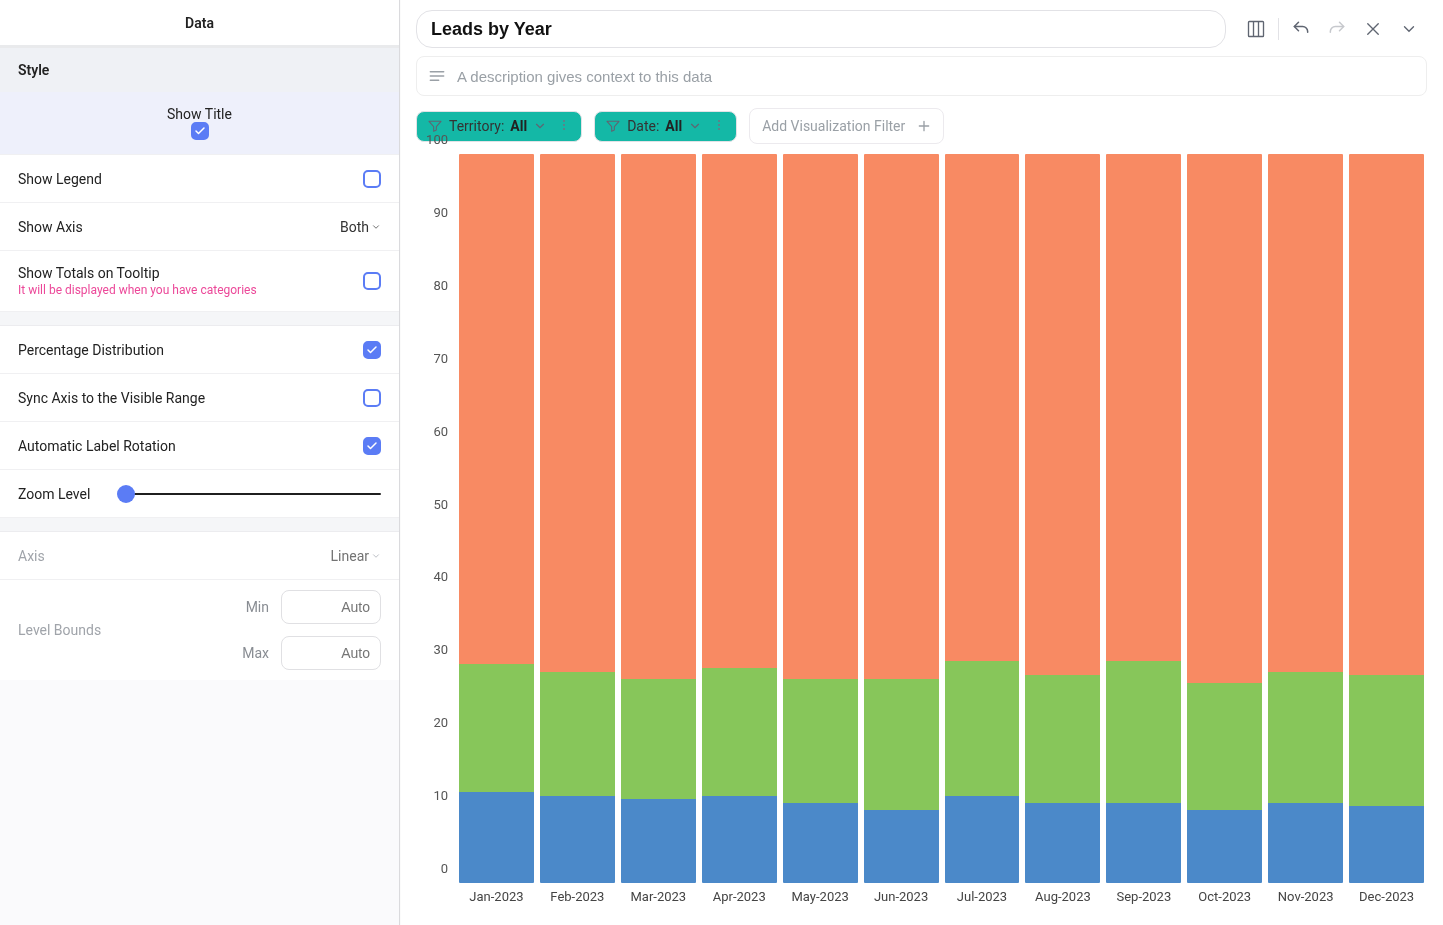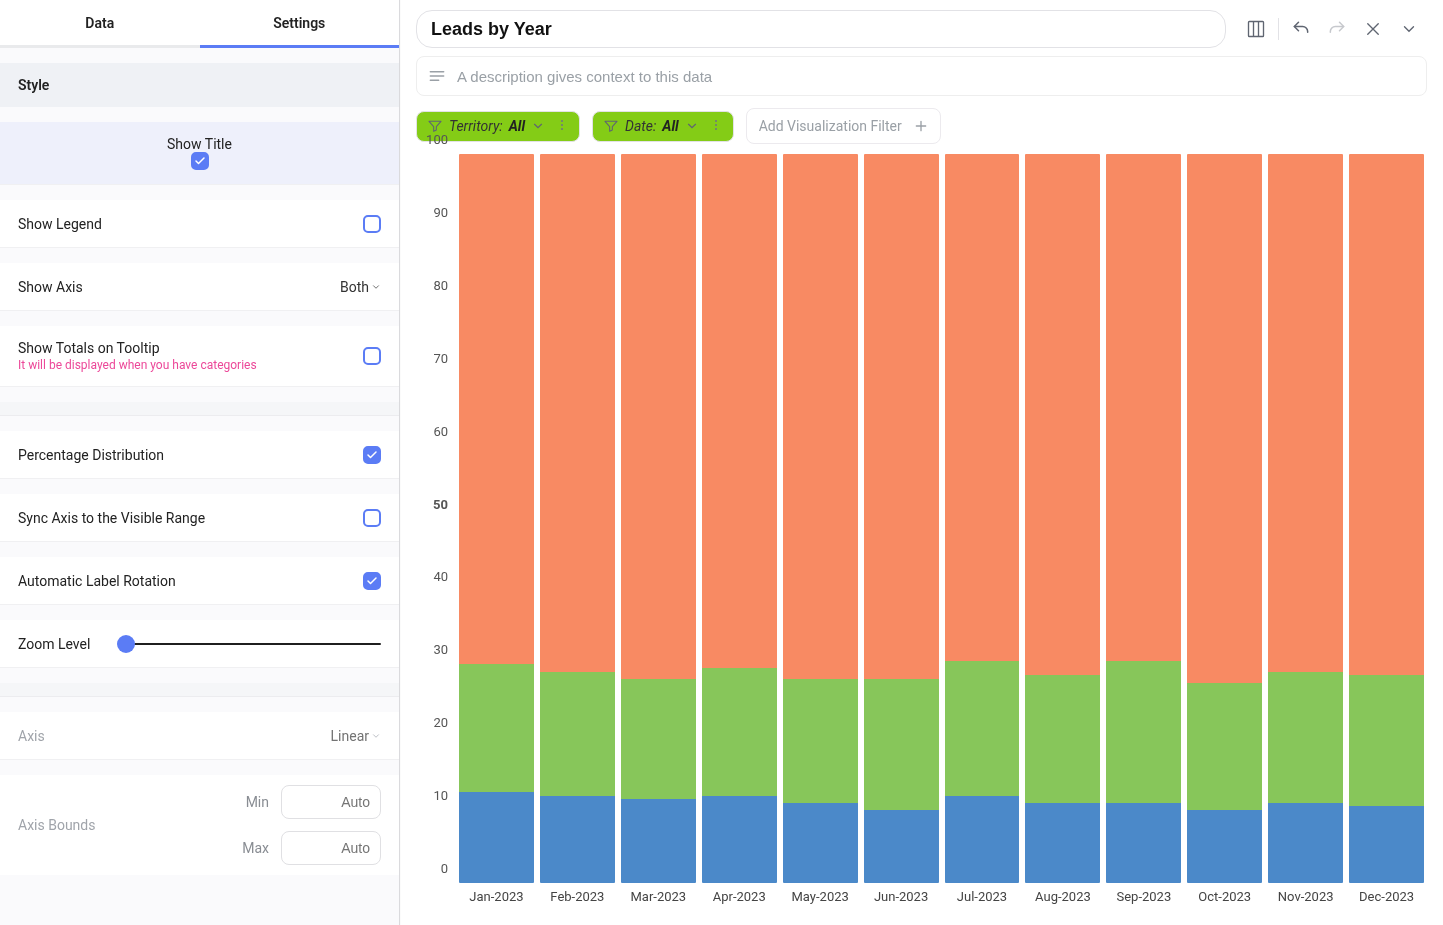--- a/index.html
+++ b/index.html
@@ -13,21 +13,20 @@
     overflow: hidden;
   }
   
   .sidebar {
     width: 400px;
     border-right: 1px solid #e4e4e7;
     display: flex;
     flex-direction: column;
     background: #fafafc;
     position: relative;
-    gap: 15px;
   }
   .sidebar::after {
     content: "";
     position: absolute;
     right: -2px;
     top: 0;
     bottom: 0;
     width: 2px;
     background: linear-gradient(to right, rgba(0,0,0,0.06), transparent);
   }
@@ -157,22 +156,21 @@
     background: transparent;
   }
   .desc-input::placeholder { color: #9aa0a6; }
   .filters-row {
     display: flex; align-items: center; gap: 12px; margin-top: 12px;
   }
   .pill {
     display: inline-flex; align-items: center; gap: 6px;
     border: 1px solid #e2e2e6; border-radius: 8px;
     padding: 6px 6px 6px 10px; font-size: 14px;
-    background: #84cc16;
-    font-style: italic;
+    background: #14b8a6;
   }
   .pill .pill-label { color: #333; }
   .pill strong { font-weight: 700; }
   .pill .more { color: #6f7480; padding: 0 4px; cursor: pointer; }
   .add-filter {
     display: inline-flex; align-items: center; gap: 8px;
     border: 1px solid #eceaee; border-radius: 8px;
     padding: 6px 8px 6px 12px; font-size: 14px; color: #9aa0a6;
     background: #fff;
   }
@@ -221,23 +219,20 @@
 </style>
 </head>
 <body>
 
 <div class="sidebar">
 
   <div class="tabs">
     <div class="tab inactive">
       <span>Data</span>
     </div>
-    <div class="tab active">
-      <span>Settings</span>
-    </div>
   </div>
 
   <div class="section-header">Style</div>
 
   <div class="option-row selected">
     <div class="left">
         <span class="option-label">Show Title</span>
       </div>
     <span class="chk on">
       <svg width="12" height="12" viewBox="0 0 24 24">
@@ -327,21 +322,21 @@
       </div>
     <span class="select-text muted">
       <span>Linear</span>
       <svg class="chev" viewBox="0 0 24 24">
           <path d="M6 9l6 6 6-6" fill="none" stroke="#b0b3ba" stroke-width="2" stroke-linecap="round"></path>
         </svg>
     </span>
   </div>
 
   <div class="axis-bounds disabled">
-    <span class="option-label" style="color:#a0a4aa;">Axis Bounds</span>
+    <span class="option-label" style="color:#a0a4aa;">Level Bounds</span>
     <div class="bounds-rows">
       <div class="bound-row">
         <label>Min</label>
         <input class="bound-input" placeholder="Auto" style="">
       </div>
       <div class="bound-row">
         <label>Max</label>
         <input class="bound-input" placeholder="Auto" style="">
       </div>
     </div>
@@ -442,21 +437,21 @@
     </div>
   </div>
 
   <div class="chart-wrap">
     <div class="y-axis">
         <span class="y-tick" style="bottom: calc(0% + 26px);">0</span>
         <span class="y-tick" style="bottom: calc(10% + 23.4px);">10</span>
         <span class="y-tick" style="bottom: calc(20% + 20.8px);">20</span>
         <span class="y-tick" style="bottom: calc(30% + 18.2px);">30</span>
         <span class="y-tick" style="bottom: calc(40% + 15.6px);">40</span>
-        <span class="y-tick" style="bottom: calc(50% + 13px); font-weight: bold;">50</span>
+        <span class="y-tick" style="bottom: calc(50% + 13px);">50</span>
         <span class="y-tick" style="bottom: calc(60% + 10.4px);">60</span>
         <span class="y-tick" style="bottom: calc(70% + 7.8px);">70</span>
         <span class="y-tick" style="bottom: calc(80% + 5.2px);">80</span>
         <span class="y-tick" style="bottom: calc(90% + 2.6px);">90</span>
         <span class="y-tick" style="bottom: calc(100% + 0px);">100</span>
       </div>
     <div class="plot">
       <div class="bars">
           <div class="bar">
             <div class="bar-inner">

